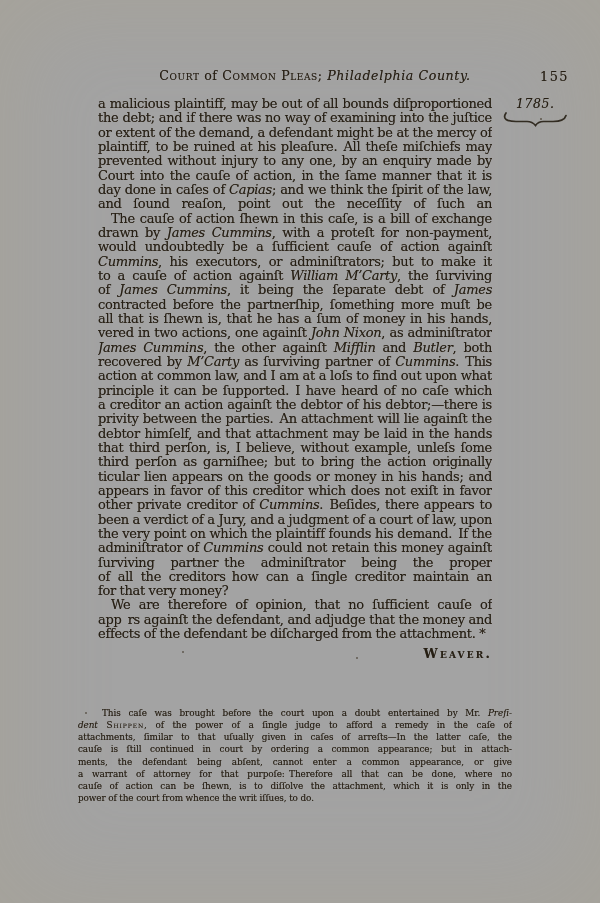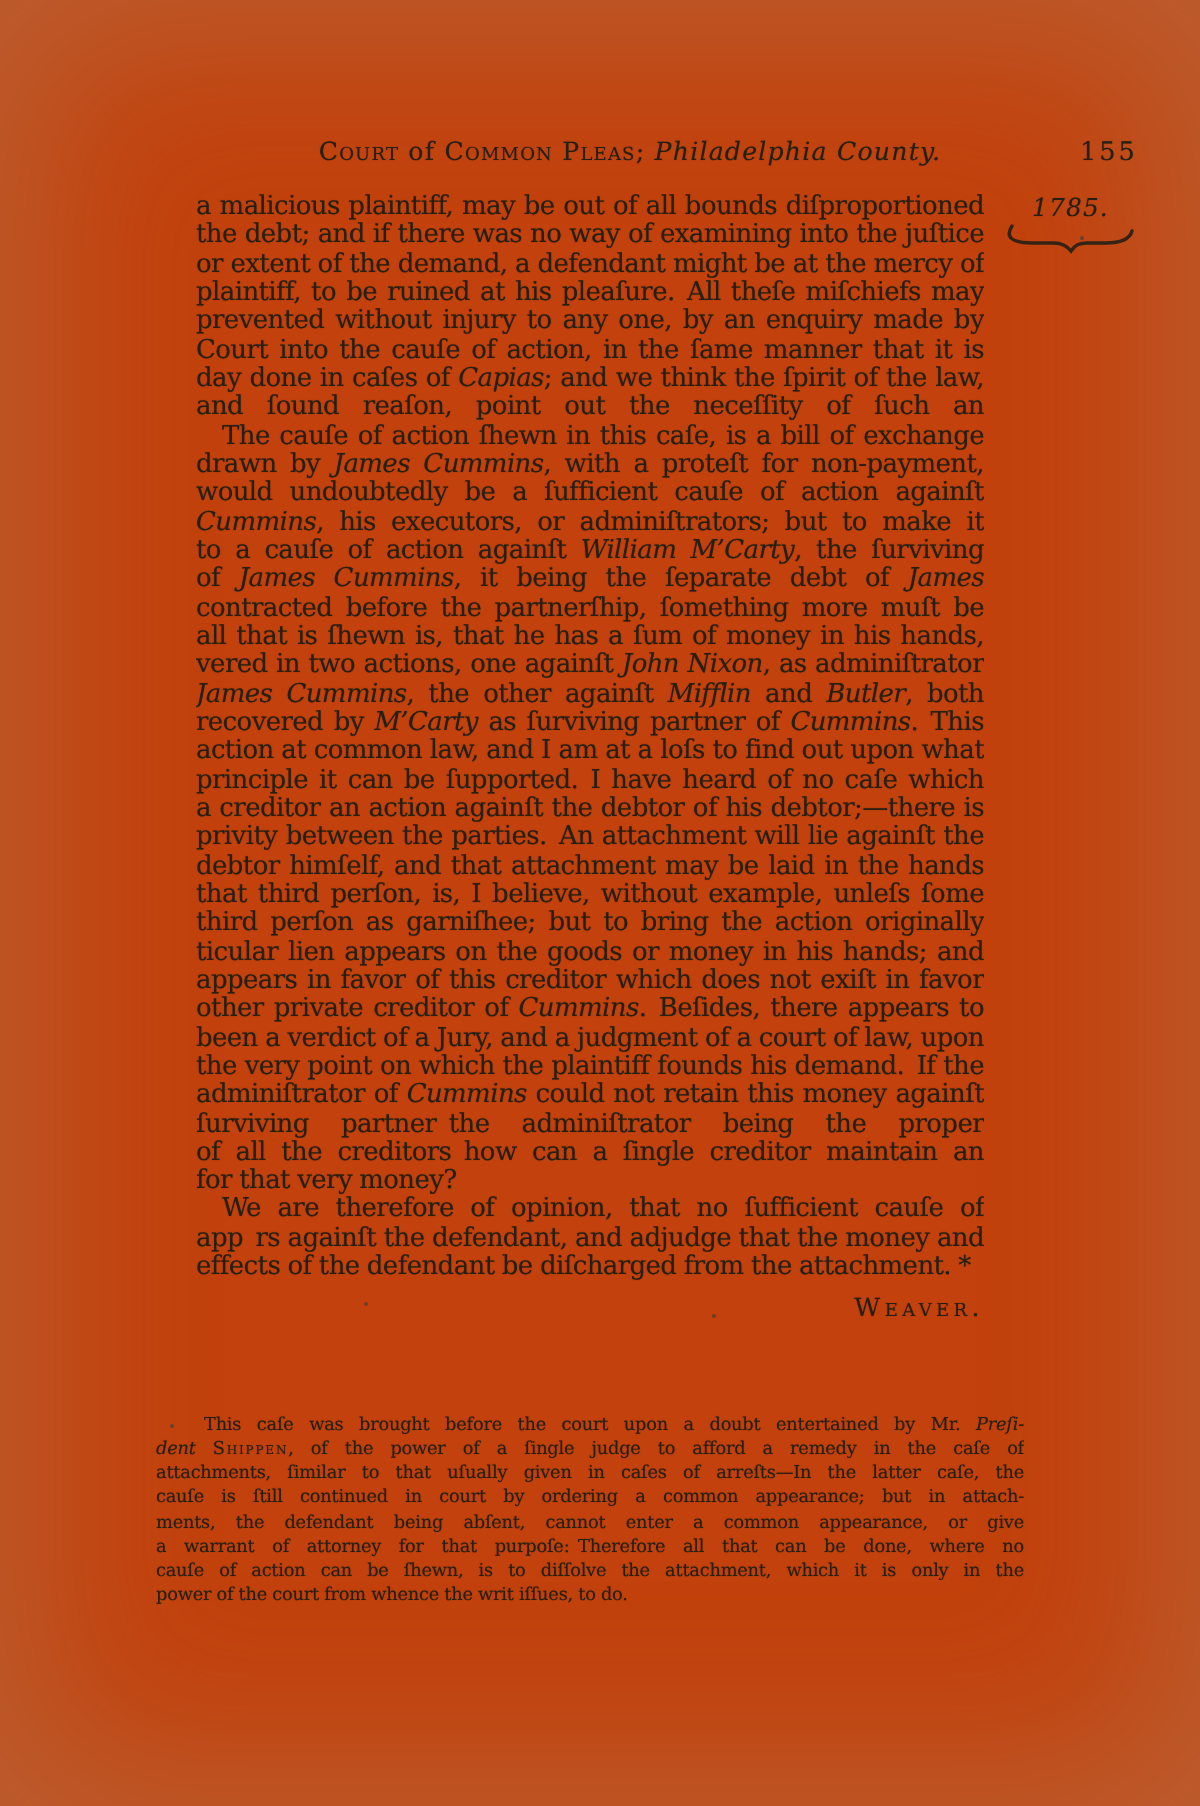--- a/index.html
+++ b/index.html
@@ -1,39 +1,39 @@
 <!DOCTYPE html>
 <html><head>
 <meta charset="utf-8">
 <style>
   html,body{margin:0;padding:0;background:#ffffff;}
   .page{
     position:relative;width:600px;height:903px;overflow:hidden;
     background:linear-gradient(180deg,#edebe2 0%,#f3f1ea 5%,#f4f2eb 50%,#f2f0e8 95%,#ecead f0 100%);
-    background-color:#c2410c;
+    background-color:#a3a3a3;
     box-shadow:inset 0 0 90px 18px rgba(173,161,136,0.30);
     font-family:"DejaVu Serif", serif;
     color:#261f14;
     text-shadow:0 0 0.5px rgba(45,35,22,0.55);
   }
   .header{position:absolute;left:98px;top:68px;width:394px;text-align:center;
     font-size:12.6px;letter-spacing:0.6px;transform:translateX(20px);white-space:nowrap;}
   .pagenum{position:absolute;left:540px;top:69px;font-size:12.8px;letter-spacing:1.5px;}
   .year{position:absolute;left:516px;top:96px;font-size:12.4px;font-style:italic;letter-spacing:0.6px;text-align:right;}
   .brace{position:absolute;left:502px;top:110px;}
   .bodytext{position:absolute;left:98px;top:97px;width:394px;
     font-size:13px;line-height:14.34px;letter-spacing:-0.3px;word-spacing:-0.2px;}
   .line{text-align:justify;text-align-last:justify;height:14.34px;overflow:hidden;}
   .line.end{text-align-last:left;}
   .bodytext .line.ind{text-indent:13px;}
   .it{font-style:italic;}
   .sc{font-variant:small-caps;}
   .sc2{font-variant:small-caps;letter-spacing:0.9px;}
   .signature{position:absolute;left:98px;top:646px;width:394px;text-align:right;
-    font-size:12.6px;letter-spacing:2.2px;}
+    font-size:12.6px;letter-spacing:2.2px;font-weight:bold;}
   .footnote{position:absolute;left:78px;top:707px;width:434px;
     font-size:8.9px;line-height:12.15px;letter-spacing:-0.1px;word-spacing:-0.1px;}
   .footnote .line{height:12.15px;}
   .footnote .line.ind{text-indent:24px;}
   .speck{position:absolute;background:#4a4134;border-radius:50%;opacity:0.75;}
 </style>
 </head>
 <body>
 
 <div class="page">

